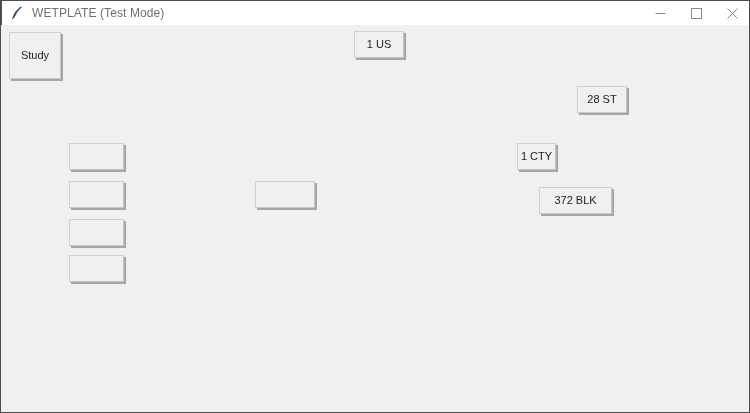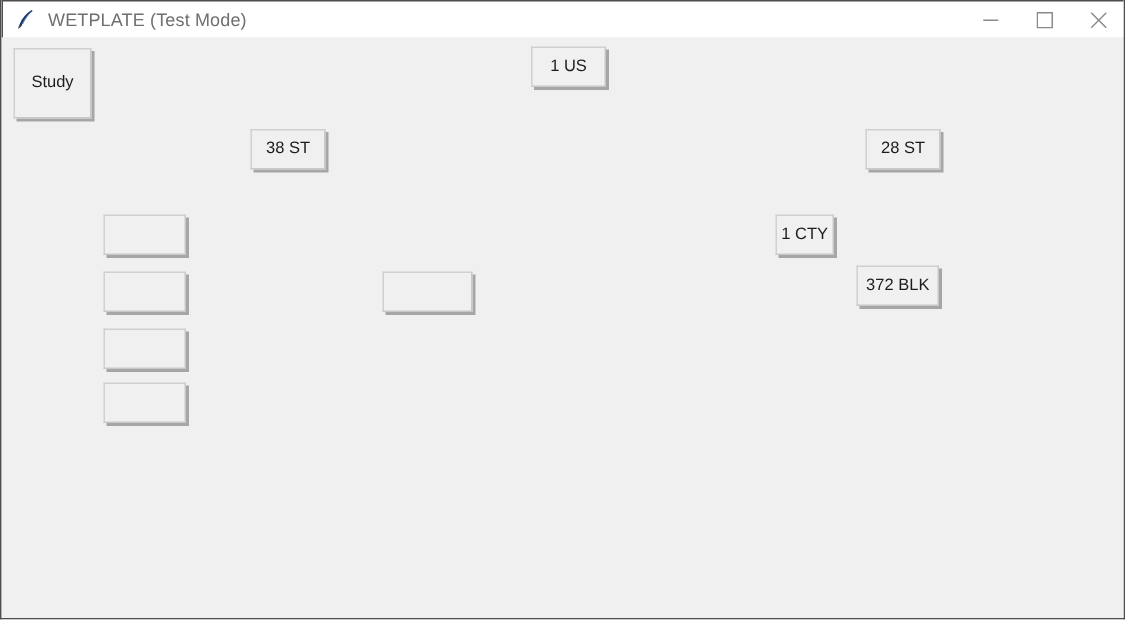--- a/index.html
+++ b/index.html
@@ -151,24 +151,23 @@
         </span>
       </button>
     </div>
 
   </div>
 
   <div id="client-area">
 
   <button class="wp-btn" style="left: 8px; top: 7px; width: 52px; height: 47px;">Study</button>
       <button class="wp-btn" style="left: 353px; top: 6px; width: 50px; height: 27px;">1 US</button>
-      <button class="wp-btn" style="left: 166px; top: 61px; width: 50px; height: 27px;">38 ST</button>
       <button class="wp-btn" style="left: 540px; top: 61px; width: 50px; height: 27px; margin-left: 36px;">28 ST</button>
       <button class="wp-btn" style="left: 68px; top: 118px; width: 55px; height: 27px;"></button>
       <button class="wp-btn" style="left: 68px; top: 156px; width: 55px; height: 27px;"></button>
       <button class="wp-btn" style="left: 68px; top: 194px; width: 55px; height: 27px;"></button>
       <button class="wp-btn" style="left: 68px; top: 230px; width: 55px; height: 27px;"></button>
       <button class="wp-btn" style="left: 254px; top: 156px; width: 60px; height: 27px;"></button>
       <button class="wp-btn" style="left: 516px; top: 118px; width: 39px; height: 27px;">1 CTY</button>
-      <button class="wp-btn" style="left: 538px; top: 152px; width: 55px; height: 27px; margin-left: 32px;">372 BLK</button>
+      <button class="wp-btn" style="left: 538px; top: 162px; width: 73px; height: 27px;">372 BLK</button>
     </div>
 
 </div>
 
 </body></html>

